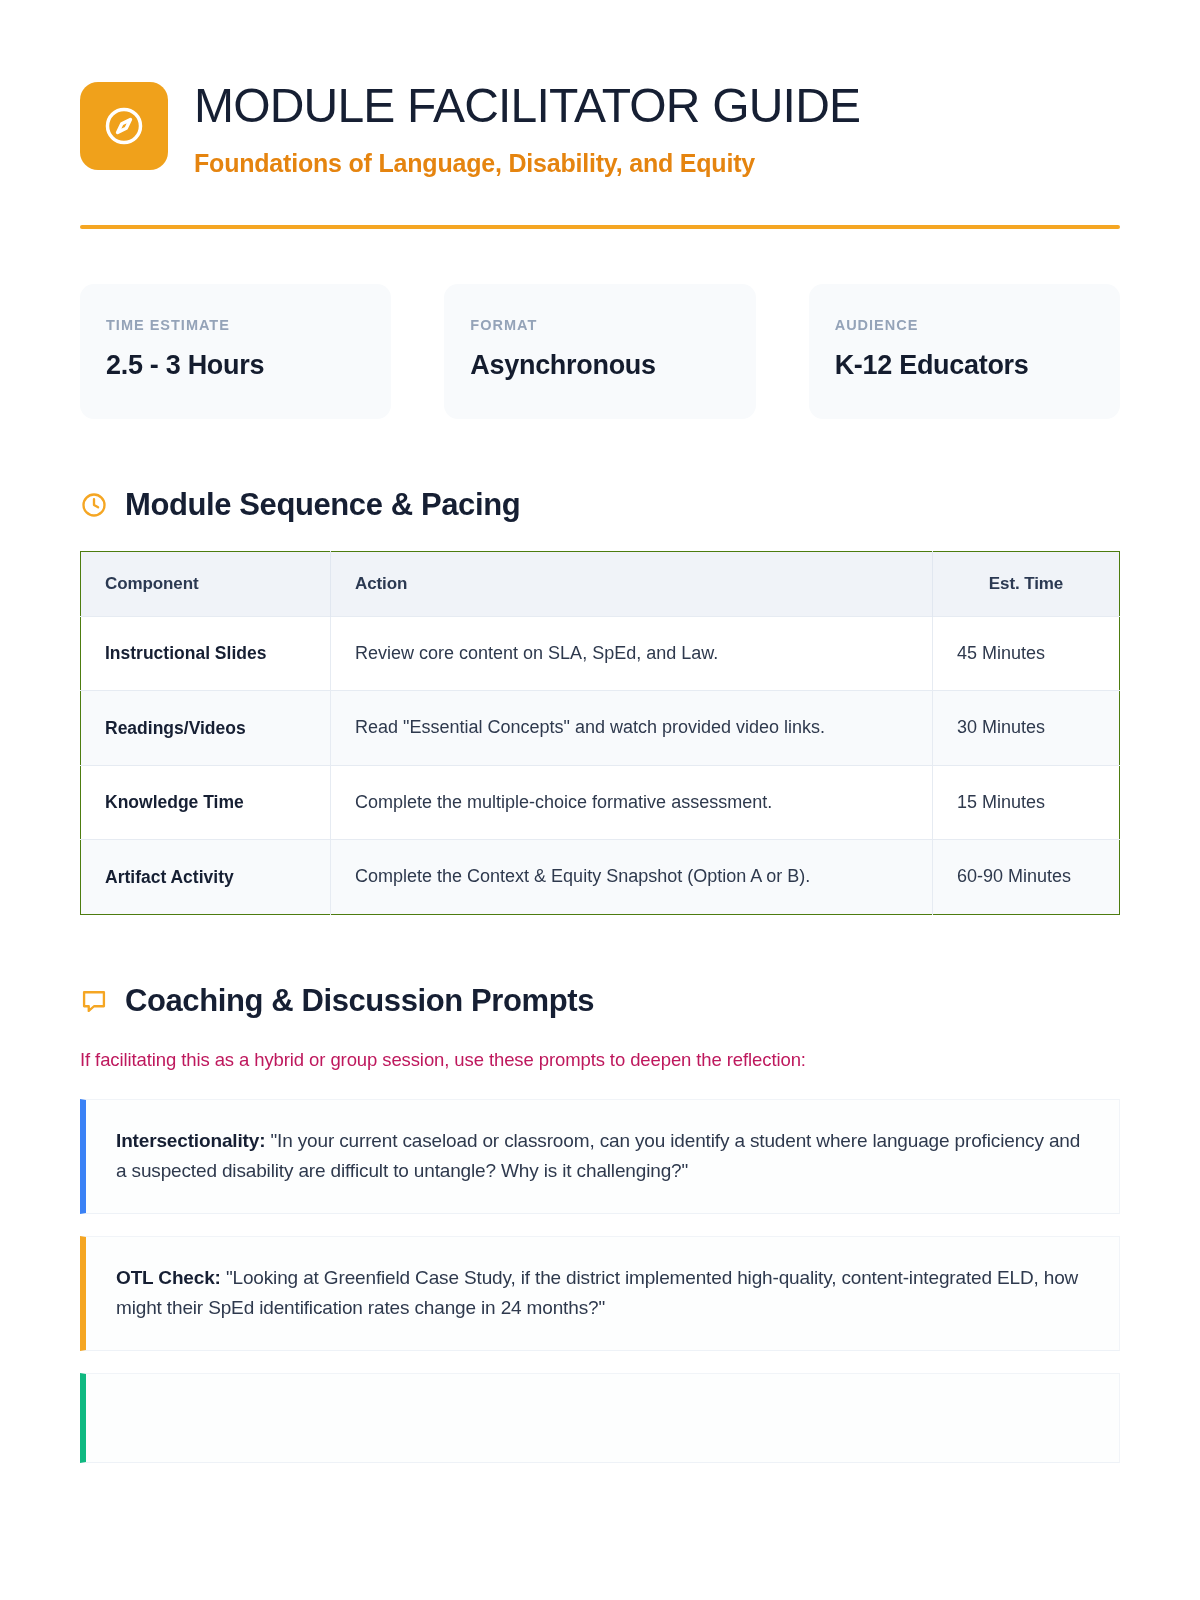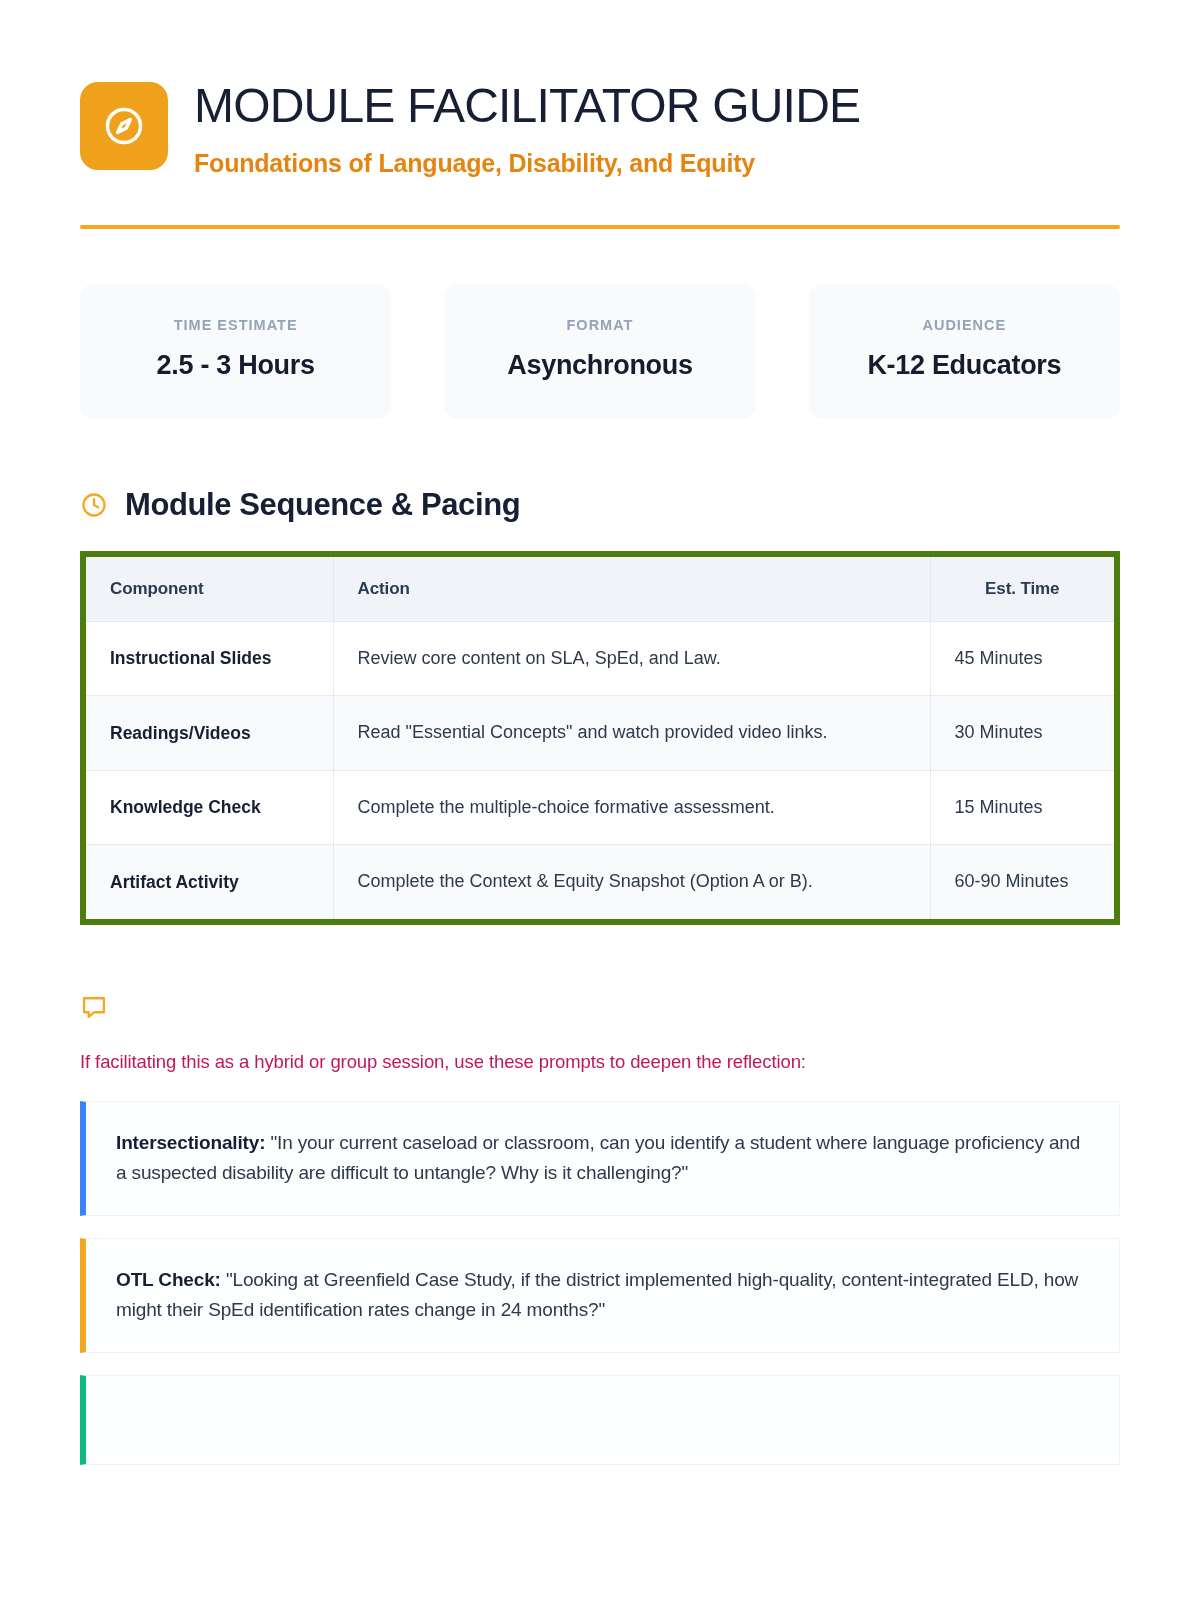--- a/index.html
+++ b/index.html
@@ -69,21 +69,20 @@
     display: flex;
     gap: 53px;
     margin-top: 55px;
   }
   .stat-card {
     flex: 1 1 0;
     background: #f8fafc;
     border-radius: 14px;
     padding: 33px 26px 30px 26px;
     min-height: 135px;
-    text-align: center;
   }
   .stat-label {
     font-size: 14.5px;
     font-weight: 700;
     letter-spacing: 1.0px;
     color: #94a3b8;
     text-transform: uppercase;
   }
   .stat-value {
     font-size: 27px;
@@ -106,21 +105,21 @@
     font-weight: 700;
     color: #161f33;
     letter-spacing: -0.4px;
   }
 
   
   .pacing-table {
     width: 100%;
     border-collapse: collapse;
     margin-top: 28px;
-    border: 6px solid #4d7c0f;
+    border: 1px solid #4d7c0f;
     table-layout: fixed;
   }
   .pacing-table thead th {
     background: #f0f3f8;
     text-align: left;
     font-size: 17px;
     font-weight: 700;
     color: #2b3952;
     padding: 22px 24px;
     border-right: 1px solid #e1e7f0;
@@ -239,38 +238,39 @@
         <td class="c-component">Instructional Slides</td>
         <td>Review core content on SLA, SpEd, and Law.</td>
         <td>45 Minutes</td>
       </tr>
       <tr>
         <td class="c-component">Readings/Videos</td>
         <td>Read "Essential Concepts" and watch provided video links.</td>
         <td>30 Minutes</td>
       </tr>
       <tr>
-        <td class="c-component">Knowledge Check</td>
+        <td class="c-component">Knowledge Time</td>
         <td>Complete the multiple-choice formative assessment.</td>
         <td>15 Minutes</td>
       </tr>
       <tr>
         <td class="c-component">Artifact Activity</td>
         <td>Complete the Context &amp; Equity Snapshot (Option A or B).</td>
         <td>60-90 Minutes</td>
       </tr>
     </tbody>
   </table>
 
   <div class="section-heading">
     <span class="sec-icon">
       <svg width="28" height="28" viewBox="0 0 24 24" fill="none" stroke="#f5a623" stroke-width="2" stroke-linecap="round" stroke-linejoin="round">
         <path d="M20.5 4.5H3.5v12h4v4l4.5-4h8.5z"></path>
       </svg>
     </span>
+    <span class="sec-title">Coaching &amp; Discussion Prompts</span>
   </div>
 
   <div class="prompt-intro">If facilitating this as a hybrid or group session, use these prompts to deepen the reflection:</div>
 
   <div class="prompt-list">
     <div class="prompt-card accent-blue">
       <span class="p-label">Intersectionality:</span><span> "In your current caseload or classroom, can you identify a student where language proficiency and a suspected disability are difficult to untangle? Why is it challenging?"</span>
     </div>
     <div class="prompt-card accent-orange">
       <span class="p-label">OTL Check:</span><span> "Looking at Greenfield Case Study, if the district implemented high-quality, content-integrated ELD, how might their SpEd identification rates change in 24 months?"</span>

